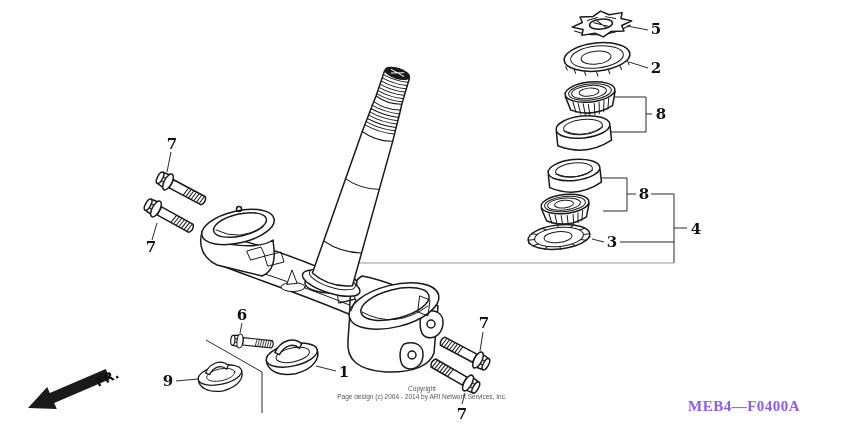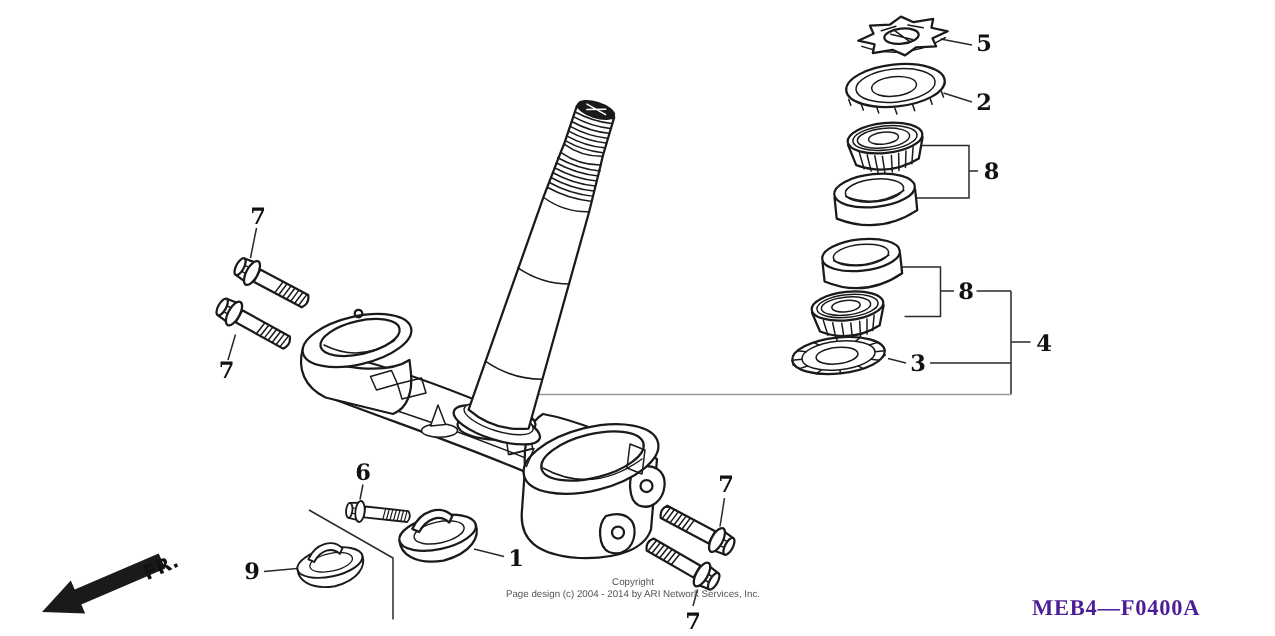--- a/index.html
+++ b/index.html
@@ -12,21 +12,21 @@
   .fillw{fill:#ffffff;}
   .filld{fill:#1a1a1a;}
   .thin{stroke-width:1;}
   .leader{fill:none;stroke:#2a2a2a;stroke-width:1;}
   .faint{fill:none;stroke:#999;stroke-width:1;}
   .whiteline{fill:none;stroke:#fff;stroke-width:1;}
   .copyright{position:absolute;left:322px;top:385px;width:200px;text-align:center;
              font-size:6.5px;line-height:7.5px;color:#555;}
   .part-code{position:absolute;left:688px;top:398px;width:140px;
              font-family:"Liberation Serif",serif;font-weight:bold;font-size:15px;
-             letter-spacing:.5px;color:#4c1d95;}
+             letter-spacing:.5px;color:#8b5cf6;}
 </style>
 </head>
 <body>
 
 <div class="stage">
 <svg width="850" height="424" viewBox="0 0 850 424">
   <defs>
     <g id="bolt" class="art">
       <path class="fillw" d="M3.8,-4.6 L40,-4.6 Q43.5,0 40,4.6 L3.8,4.6 Z"></path>
       <path class="thin" d="M21,-4.4 L19.6,4.4 M24,-4.4 L22.6,4.4 M27,-4.4 L25.6,4.4 M30,-4.4 L28.6,4.4 M33,-4.4 L31.6,4.4 M36,-4.4 L34.6,4.4 M39,-4.4 L37.6,4.4"></path>

